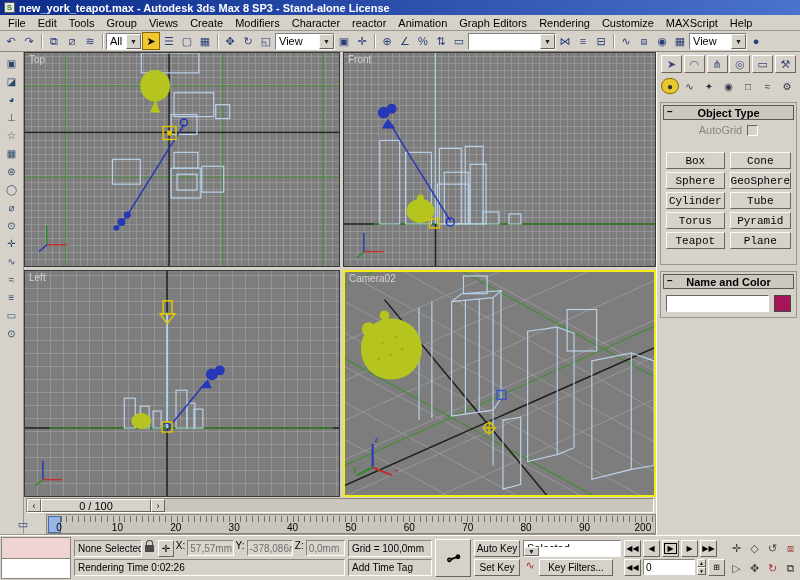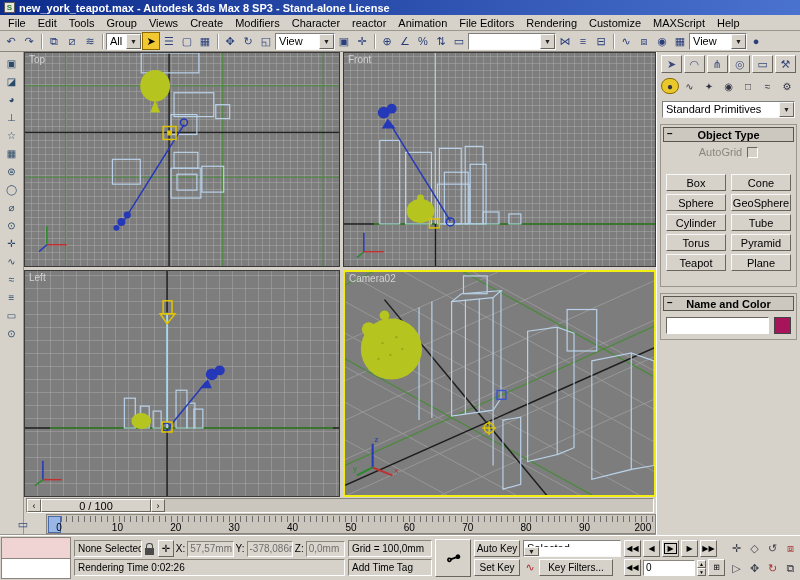--- a/index.html
+++ b/index.html
@@ -47,21 +47,21 @@
   .cp-tab{width:21px;height:18px;border:1px solid;border-color:#fff #6a665e #6a665e #fff;background:#d6d2ca;display:flex;align-items:center;justify-content:center;font-size:11px;color:#3a4a7a;}
   .cp-subtabs{display:flex;justify-content:space-between;padding:4px 2px 2px 2px;}
   .cp-subtab{width:18px;height:16px;display:flex;align-items:center;justify-content:center;font-size:10px;color:#334;}
   .cp-subtab.active{background:#e8c82a;border:1px solid #8a6a00;border-radius:8px;}
   .cp-dd{margin:5px 3px;}
   .rollout{margin:6px 1px 0 1px;border:1px solid #9a968e;padding-bottom:4px;background:#d6d2ca;}
   .rollout-header{height:15px;margin:2px;background:#ccc8c0;border:1px solid #5a564e;display:flex;align-items:center;justify-content:center;font-weight:bold;font-size:11px;position:relative;}
   .rollout-minus{position:absolute;left:3px;top:0;font-weight:bold;font-size:10px;}
   .autogrid-row{display:flex;align-items:center;justify-content:center;gap:5px;color:#8a867e;margin:4px 0 5px 0;font-size:11px;}
   .checkbox{width:11px;height:11px;background:#d6d2ca;border:1px solid;border-color:#6a665e #fff #fff #6a665e;}
-  .ot-grid{display:grid;grid-template-columns:1fr 1fr;gap:3px 5px;padding:11px 5px;}
+  .ot-grid{display:grid;grid-template-columns:1fr 1fr;gap:3px 5px;padding:11px 5px;font-family:Liberation Mono, monospace;}
   .ot-btn{height:17px;background:#d6d2ca;border:1px solid;border-color:#f8f8f8 #6a665e #6a665e #f8f8f8;font-size:11px;display:flex;align-items:center;justify-content:center;white-space:nowrap;}
   .nc-row{display:flex;gap:5px;padding:4px 5px 1px 5px;}
   .nc-input{flex:1;height:17px;background:#fff;border:1px solid;border-color:#6a665e #fff #fff #6a665e;}
   .nc-swatch{width:17px;height:17px;border:1px solid #444;}
 
   
   .sliderrow{position:absolute;left:24px;top:445px;width:632px;height:17px;padding:1px 2px;}
   .slider-track{height:100%;border:1px solid;border-color:#8a867e #fff #fff #8a867e;background:#cac6be;display:flex;align-items:stretch;}
   .sl-arrow{width:14px;background:#d6d2ca;border:1px solid;border-color:#fff #6a665e #6a665e #fff;font-size:9px;display:flex;align-items:center;justify-content:center;}
   .sl-thumb{width:110px;background:#d6d2ca;border:1px solid;border-color:#fff #6a665e #6a665e #fff;display:flex;align-items:center;justify-content:center;font-size:11px;}
@@ -70,21 +70,21 @@
   .ruler{position:relative;flex:1;background:#cac6be;border:1px solid #8a867e;}
   .ruler-ticks{position:absolute;top:1px;left:2px;right:2px;height:6px;background:repeating-linear-gradient(90deg,#6e6e6e 0 1px,transparent 1px 5.8px);}
   .ruler-labels{position:absolute;bottom:0;left:0;right:0;display:flex;justify-content:space-between;font-size:10px;padding:0 1px;}
   .ruler-label{width:22px;text-align:center;}
   .frame-marker{position:absolute;top:1px;left:1px;width:13px;height:17px;background:#9ab6e6;border:1px solid #4a6aa6;z-index:1;}
   .ruler-labels{z-index:2;}
 
   
   .statusbar{position:absolute;left:0;top:483px;width:800px;height:45px;border-top:1px solid #fff;display:flex;align-items:stretch;gap:3px;padding:1px 1px;font-size:10px;}
   .sb-col{display:flex;flex-direction:column;gap:2px;justify-content:center;}
-  .sb-row{display:flex;align-items:center;gap:2px;}
+  .sb-row{display:flex;align-items:flex-start;gap:2px;}
   .listener{width:70px;display:flex;flex-direction:column;border:1px solid #8a867e;}
   .listener-top{flex:1;background:#f0d4d4;border-bottom:1px solid #8a867e;}
   .listener-bottom{flex:1;background:#fff;}
   .sb-sunk{height:17px;border:1px solid;border-color:#8a867e #fff #fff #8a867e;background:#d6d2ca;display:flex;align-items:center;padding:0 3px;overflow:hidden;white-space:nowrap;}
   .sb-field{height:16px;border:1px solid;border-color:#8a867e #fff #fff #8a867e;background:#dad6ce;color:#6e6e6e;display:flex;align-items:center;padding:0 2px;overflow:hidden;white-space:nowrap;}
   .sb-btn{height:17px;background:#d6d2ca;border:1px solid;border-color:#fff #6a665e #6a665e #fff;display:flex;align-items:center;justify-content:center;padding:0 4px;white-space:nowrap;}
   .lockicon{position:relative;width:9px;height:7px;background:#4a4a4a;margin-top:5px;}
   .lockicon::before{content:'';position:absolute;top:-5px;left:1px;width:5px;height:5px;border:1px solid #4a4a4a;border-bottom:none;border-radius:3px 3px 0 0;}
   .keybtn{width:36px;height:38px;align-self:center;background:#d6d2ca;border:1px solid;border-color:#fff #6a665e #6a665e #fff;display:flex;align-items:center;justify-content:center;font-size:15px;font-weight:bold;}
   .pb{width:17px;height:17px;background:#d6d2ca;border:1px solid;border-color:#fff #6a665e #6a665e #fff;display:flex;align-items:center;justify-content:center;font-size:8px;}
@@ -112,21 +112,21 @@
   <span class="menu-item">File</span>
       <span class="menu-item">Edit</span>
       <span class="menu-item">Tools</span>
       <span class="menu-item">Group</span>
       <span class="menu-item">Views</span>
       <span class="menu-item">Create</span>
       <span class="menu-item">Modifiers</span>
       <span class="menu-item">Character</span>
       <span class="menu-item">reactor</span>
       <span class="menu-item">Animation</span>
-      <span class="menu-item">File Editors</span>
+      <span class="menu-item">Graph Editors</span>
       <span class="menu-item">Rendering</span>
       <span class="menu-item">Customize</span>
       <span class="menu-item">MAXScript</span>
       <span class="menu-item">Help</span>
     </div>
 
   <div class="maintoolbar">
     <span class="tb-group">
         <span class="tb-icon">↶</span>
         <span class="tb-icon">↷</span>
@@ -419,24 +419,20 @@
       <div class="cp-subtabs">
 
       <span class="cp-subtab active">●</span>
           <span class="cp-subtab">∿</span>
           <span class="cp-subtab">✦</span>
           <span class="cp-subtab">◉</span>
           <span class="cp-subtab">□</span>
           <span class="cp-subtab">≈</span>
           <span class="cp-subtab">⚙</span>
         </div>
-      <div class="dropdown cp-dd">
-        <span class="dd-text">Standard Primitives</span>
-        <span class="dd-btn">▼</span>
-      </div>
       <div class="rollout">
         <div class="rollout-header">
           <span class="rollout-minus">−</span>
           <span>Object Type</span>
         </div>
         <div class="autogrid-row">
           <span>AutoGrid</span>
           <span class="checkbox"></span>
         </div>
         <div class="ot-grid">

